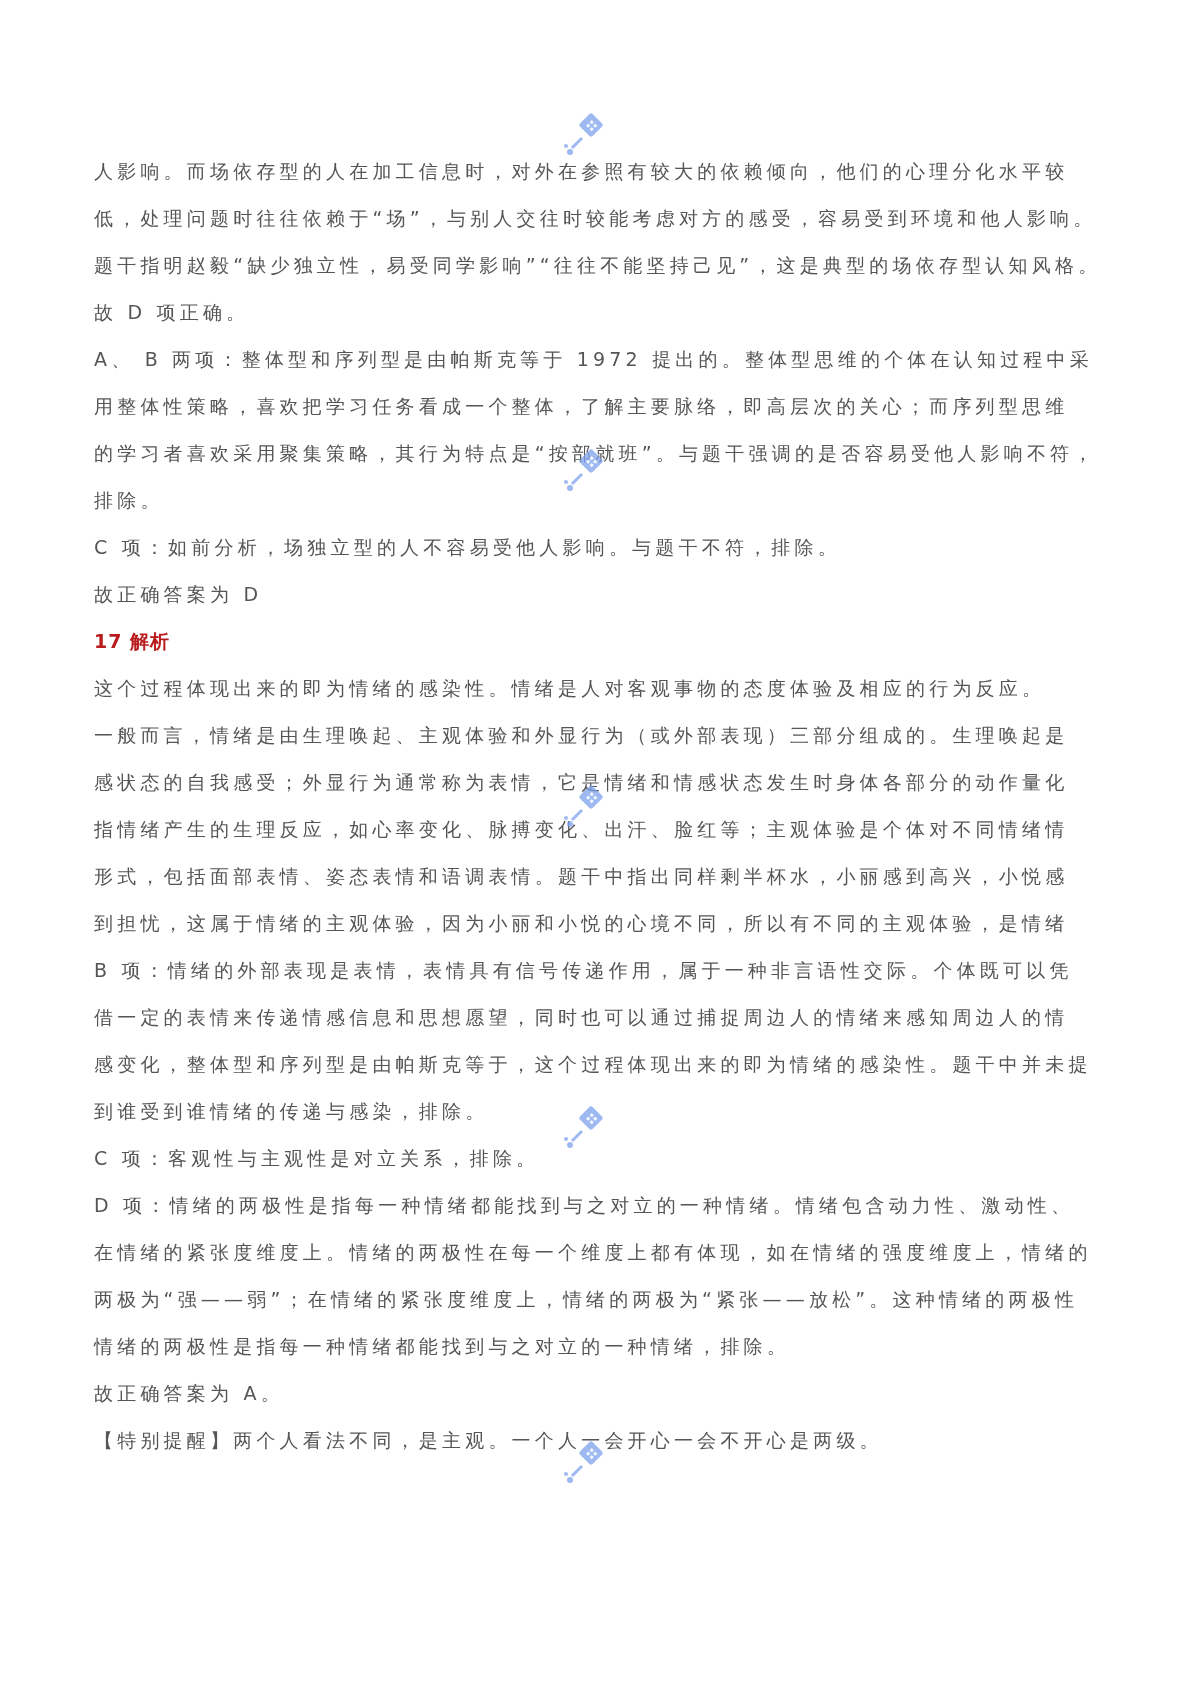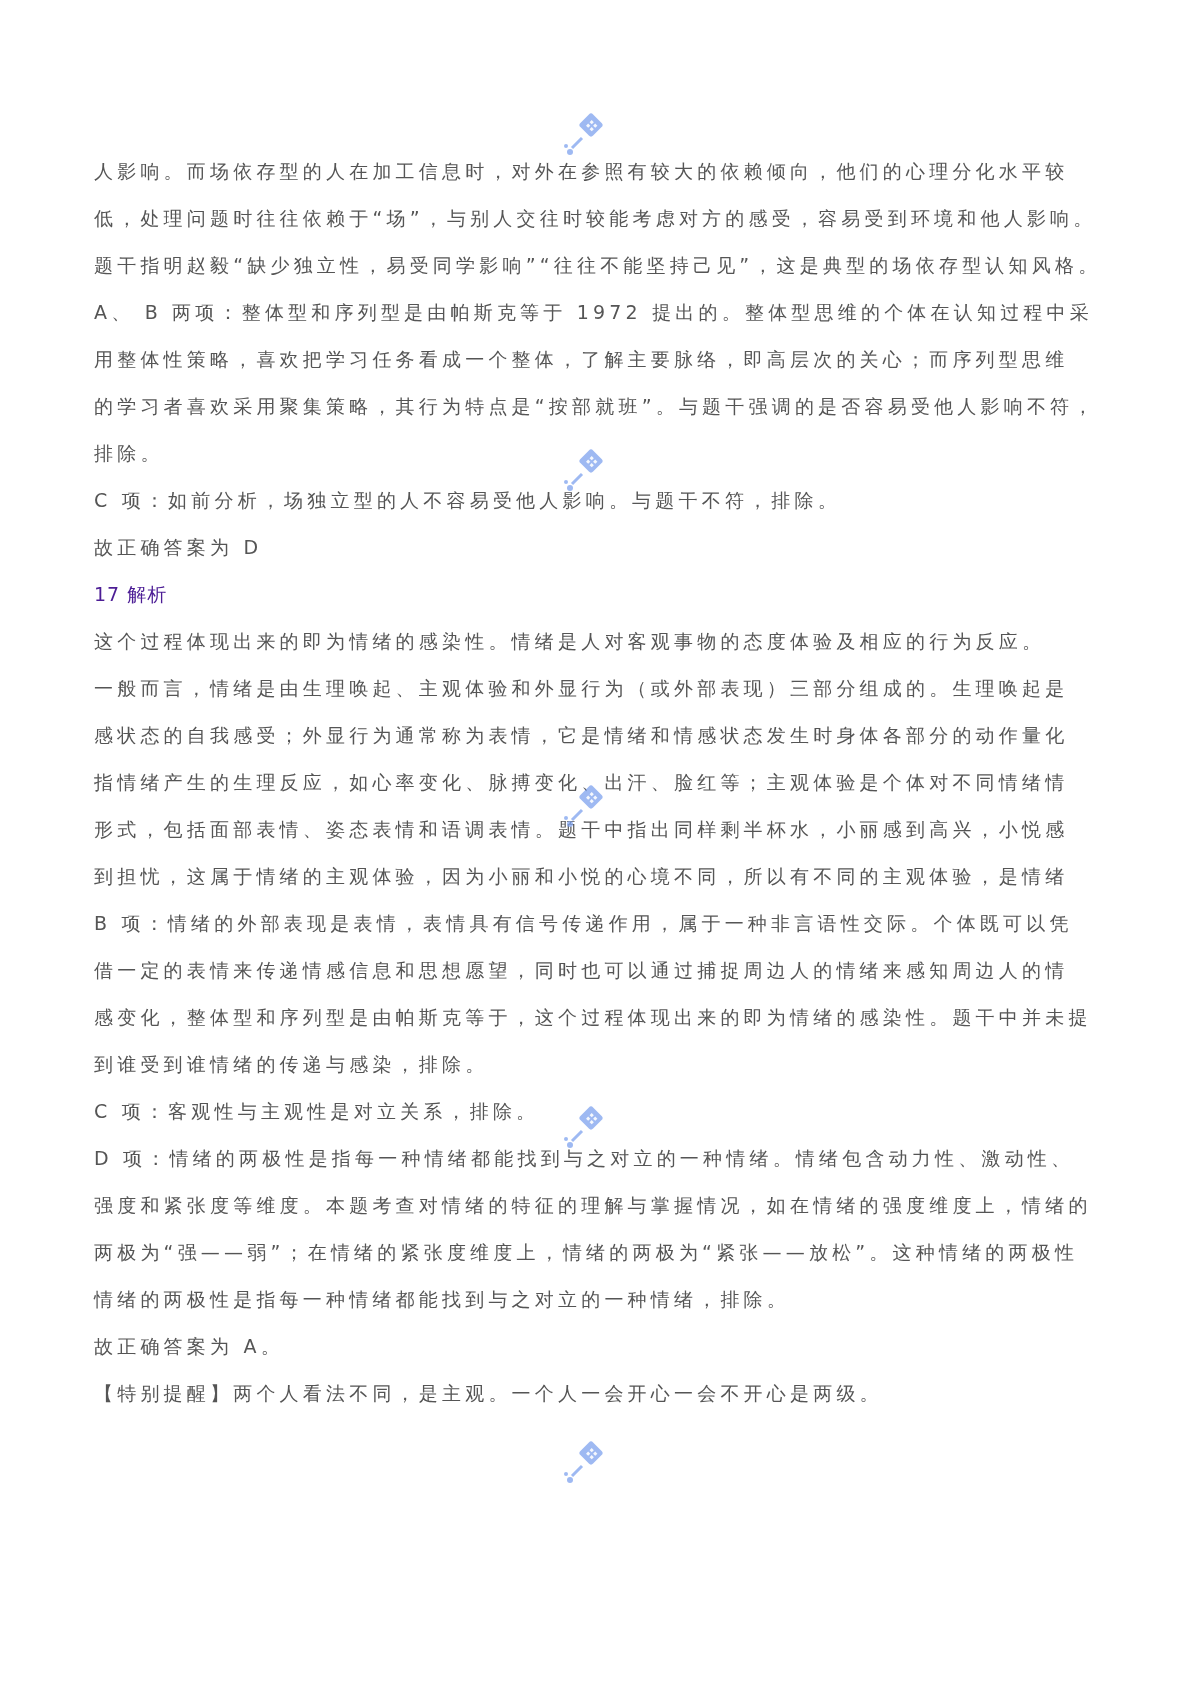--- a/index.html
+++ b/index.html
@@ -23,58 +23,59 @@
   }
   .line {
     font-size: 19px;
     line-height: 47px;
     height: 47px;
     letter-spacing: 4.2px;
     white-space: nowrap;
     color: #555555;
   }
   .line.bold {
-    font-weight: normal;
-    color: #4c1d95;
+    font-weight: bold;
+    color: #b91c1c;
     letter-spacing: 1px;
   }
   .watermark {
     position: absolute;
     width: 48px;
     height: 48px;
     pointer-events: none;
   }
 </style>
 </head>
 <body>
 
 <div class="page">
   <div class="line">人影响。而场依存型的人在加工信息时，对外在参照有较大的依赖倾向，他们的心理分化水平较</div>
   <div class="line">低，处理问题时往往依赖于“场”，与别人交往时较能考虑对方的感受，容易受到环境和他人影响。</div>
   <div class="line">题干指明赵毅“缺少独立性，易受同学影响”“往往不能坚持己见”，这是典型的场依存型认知风格。</div>
+  <div class="line">故 D 项正确。</div>
   <div class="line">A、 B 两项：整体型和序列型是由帕斯克等于 1972 提出的。整体型思维的个体在认知过程中采</div>
   <div class="line">用整体性策略，喜欢把学习任务看成一个整体，了解主要脉络，即高层次的关心；而序列型思维</div>
   <div class="line">的学习者喜欢采用聚集策略，其行为特点是“按部就班”。与题干强调的是否容易受他人影响不符，</div>
   <div class="line">排除。</div>
   <div class="line">C 项：如前分析，场独立型的人不容易受他人影响。与题干不符，排除。</div>
   <div class="line">故正确答案为 D</div>
   <div class="line bold">17 解析</div>
   <div class="line">这个过程体现出来的即为情绪的感染性。情绪是人对客观事物的态度体验及相应的行为反应。</div>
   <div class="line">一般而言，情绪是由生理唤起、主观体验和外显行为（或外部表现）三部分组成的。生理唤起是</div>
   <div class="line">感状态的自我感受；外显行为通常称为表情，它是情绪和情感状态发生时身体各部分的动作量化</div>
   <div class="line">指情绪产生的生理反应，如心率变化、脉搏变化、出汗、脸红等；主观体验是个体对不同情绪情</div>
   <div class="line">形式，包括面部表情、姿态表情和语调表情。题干中指出同样剩半杯水，小丽感到高兴，小悦感</div>
   <div class="line">到担忧，这属于情绪的主观体验，因为小丽和小悦的心境不同，所以有不同的主观体验，是情绪</div>
   <div class="line">B 项：情绪的外部表现是表情，表情具有信号传递作用，属于一种非言语性交际。个体既可以凭</div>
   <div class="line">借一定的表情来传递情感信息和思想愿望，同时也可以通过捕捉周边人的情绪来感知周边人的情</div>
   <div class="line">感变化，整体型和序列型是由帕斯克等于，这个过程体现出来的即为情绪的感染性。题干中并未提</div>
   <div class="line">到谁受到谁情绪的传递与感染，排除。</div>
   <div class="line">C 项：客观性与主观性是对立关系，排除。</div>
   <div class="line">D 项：情绪的两极性是指每一种情绪都能找到与之对立的一种情绪。情绪包含动力性、激动性、</div>
-  <div class="line">强度和紧张度等维度。本题考查对情绪的特征的理解与掌握情况，如在情绪的强度维度上，情绪的</div>
+  <div class="line">在情绪的紧张度维度上。情绪的两极性在每一个维度上都有体现，如在情绪的强度维度上，情绪的</div>
   <div class="line">两极为“强——弱”；在情绪的紧张度维度上，情绪的两极为“紧张——放松”。这种情绪的两极性</div>
   <div class="line">情绪的两极性是指每一种情绪都能找到与之对立的一种情绪，排除。</div>
   <div class="line">故正确答案为 A。</div>
   <div class="line">【特别提醒】两个人看法不同，是主观。一个人一会开心一会不开心是两级。</div>
 </div>
 
 <div class="watermark" style="left:560px; top:112px;">
   <svg width="48" height="48" viewBox="0 0 48 48">
     <g fill="#7ea2ee" opacity="0.75">
       <rect x="22" y="4" width="18" height="18" rx="3" transform="rotate(45 31 13)"></rect>

